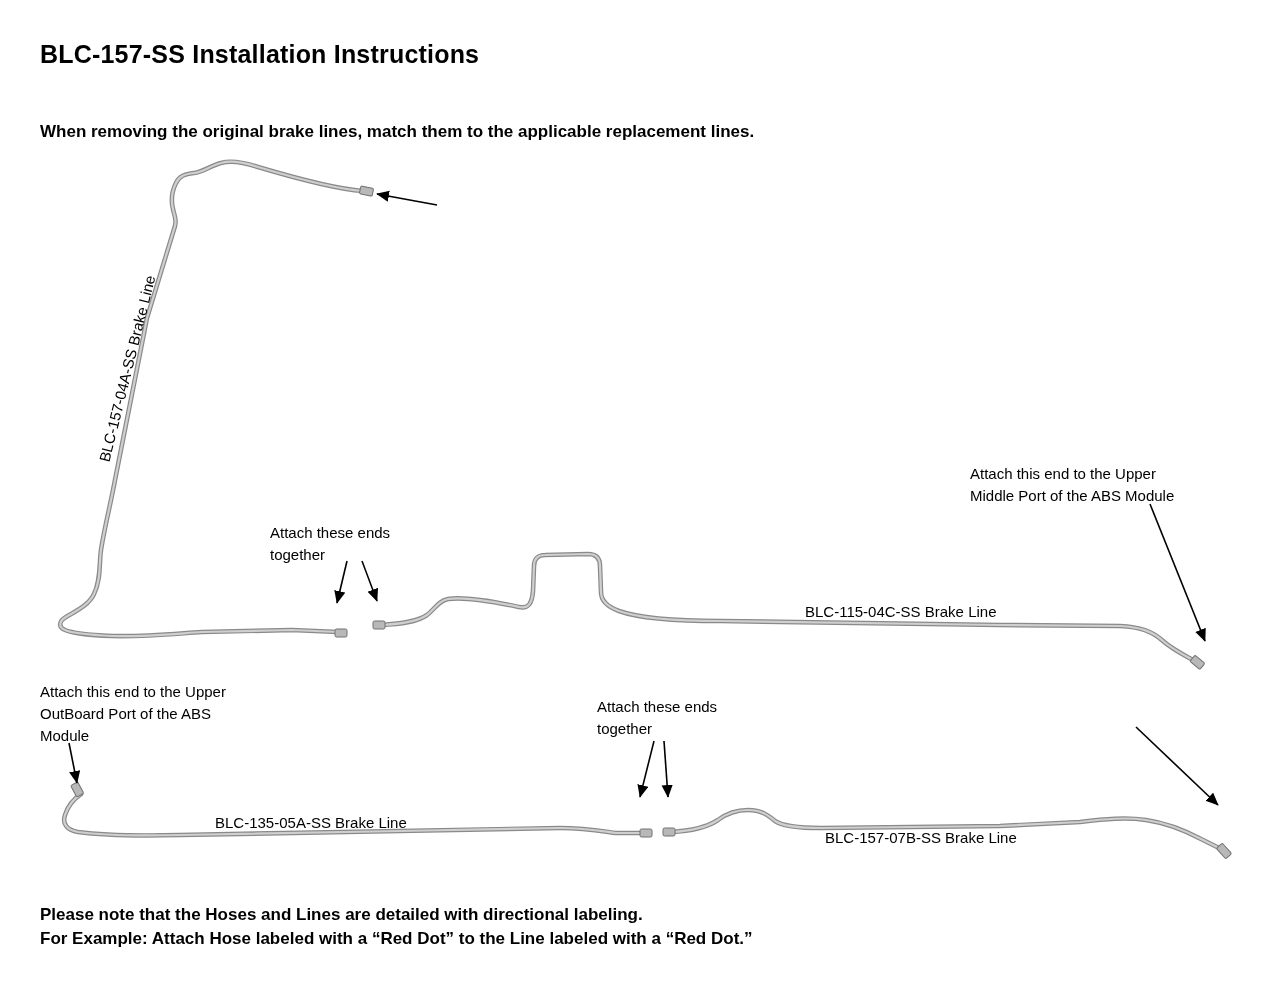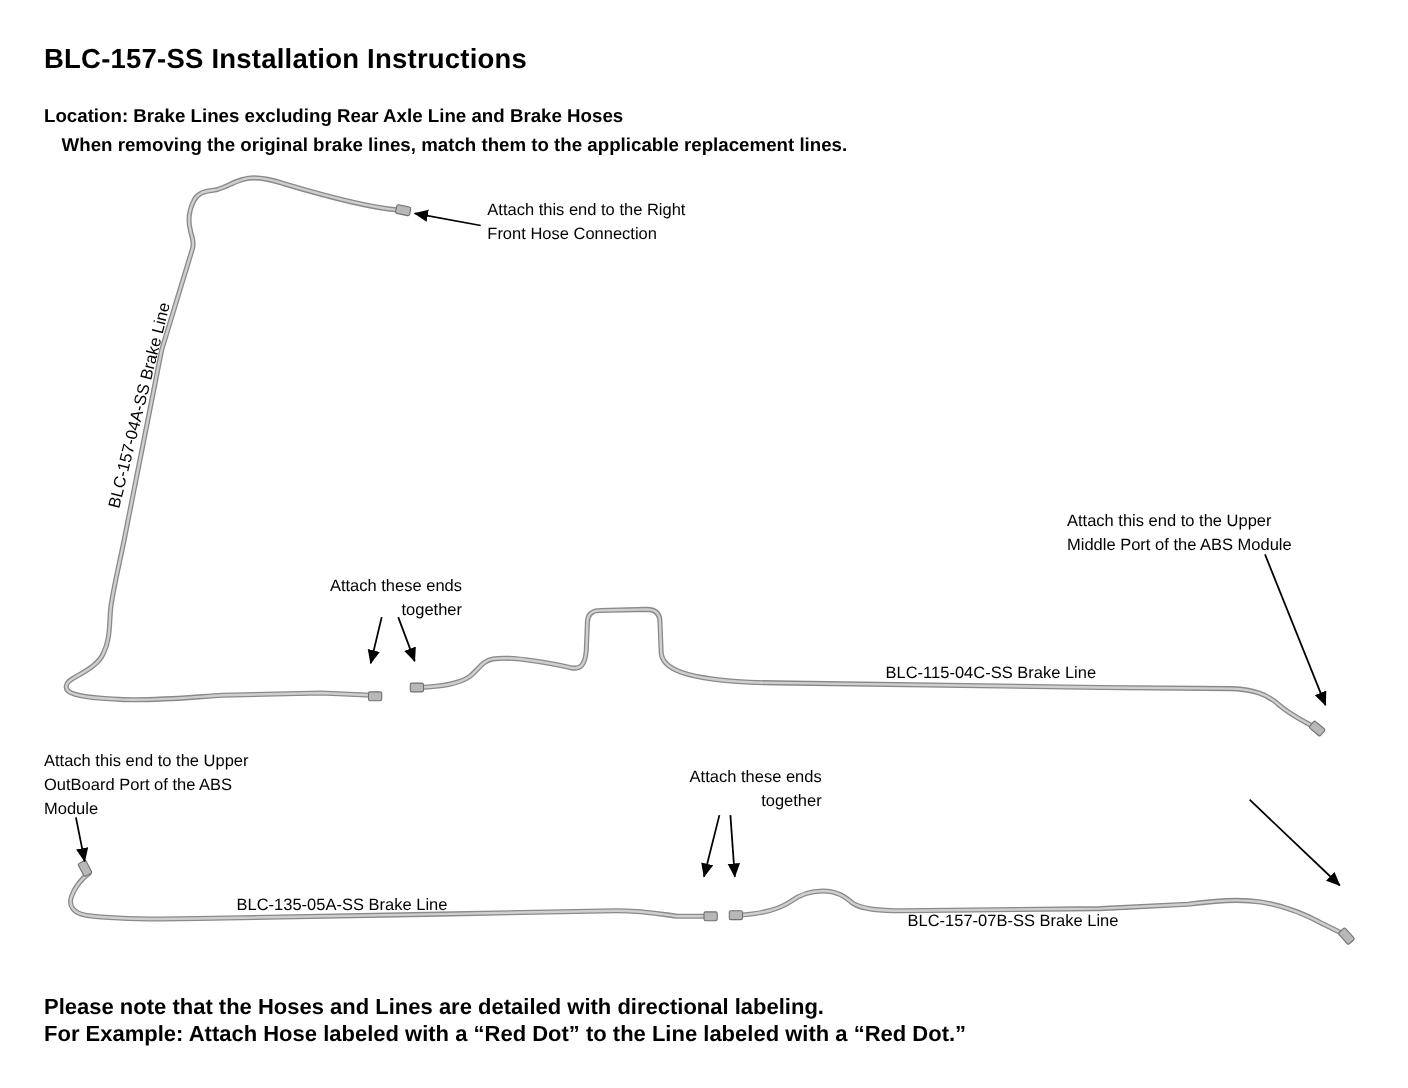--- a/index.html
+++ b/index.html
@@ -1,23 +1,23 @@
 <!DOCTYPE html>
 <html><head>
 <meta charset="utf-8">
 <style>
   html,body{margin:0;padding:0;background:#ffffff;}
   body{font-family:"Liberation Sans",sans-serif;color:#000;}
   .page{position:relative;width:1280px;height:989px;background:#ffffff;overflow:hidden;}
   .abs{position:absolute;}
   .title{font-size:25px;font-weight:bold;letter-spacing:0.2px;}
   .subhead{font-size:17px;font-weight:bold;}
-  .note{font-size:20px;font-weight:bold;}
+  .note{font-size:17px;font-weight:bold;}
   .ann{font-size:15px;line-height:22px;white-space:pre-line;}
-  .center{text-align:right;}
+  .center{text-align:left;}
   .line-label{font-size:15px;white-space:nowrap;}
   .rot-label{width:210px;text-align:center;transform:rotate(-76deg);transform-origin:center center;font-size:15px;white-space:nowrap;}
   svg{position:absolute;left:0;top:0;}
   .tube-outer{fill:none;stroke-width:4.6;stroke-linejoin:round;stroke-linecap:round;}
   .tube-inner{fill:none;stroke-width:2.2;stroke-linejoin:round;stroke-linecap:round;}
   .fitting{fill:#b8b8b8;stroke:#707070;stroke-width:1;}
   .arrow{stroke:#000;stroke-width:1.6;fill:none;}
 </style>
 </head>
 <body>
@@ -68,25 +68,22 @@
       <path class="arrow" d="M 362 561 L 377 601" marker-end="url(#ah)" stroke="#000000"></path>
       <path class="arrow" d="M 1150 504 L 1205 641" marker-end="url(#ah)" stroke="#000000"></path>
       <path class="arrow" d="M 69 743 L 77 783" marker-end="url(#ah)" stroke="#000000"></path>
       <path class="arrow" d="M 654 741 L 640 797" marker-end="url(#ah)" stroke="#000000"></path>
       <path class="arrow" d="M 664 741 L 668 797" marker-end="url(#ah)" stroke="#000000"></path>
       <path class="arrow" d="M 1136 727 L 1218 805" marker-end="url(#ah)" stroke="#000000"></path>
     </g>
   </svg>
 
   <div class="abs title" style="left:40px;top:40px;">BLC-157-SS Installation Instructions</div>
-  <div class="abs subhead" style="left:40px;top:96px;">Location: Brake Lines excluding Rear Axle Line and Brake Hoses</div>
-  <div class="abs subhead" style="left:40px;top:122px;margin-left:16px;">When removing the original brake lines, match them to the applicable replacement lines.</div>
+  <div class="abs subhead" style="left:40px;top:122px;">When removing the original brake lines, match them to the applicable replacement lines.</div>
 
-  <div class="abs ann" style="left:443px;top:180px;">Attach this end to the Right
-Front Hose Connection</div>
   <div class="abs rot-label" style="left:22px;top:360px;">BLC-157-04A-SS Brake Line</div>
   <div class="abs ann center" style="left:270px;top:522px;width:150px;">Attach these ends
 together</div>
   <div class="abs line-label" style="left:805px;top:603px;">BLC-115-04C-SS Brake Line</div>
   <div class="abs ann" style="left:970px;top:463px;">Attach this end to the Upper
 Middle Port of the ABS Module</div>
   <div class="abs ann" style="left:40px;top:681px;">Attach this end to the Upper
 OutBoard Port of the ABS
 Module</div>
   <div class="abs line-label" style="left:215px;top:814px;">BLC-135-05A-SS Brake Line</div>

